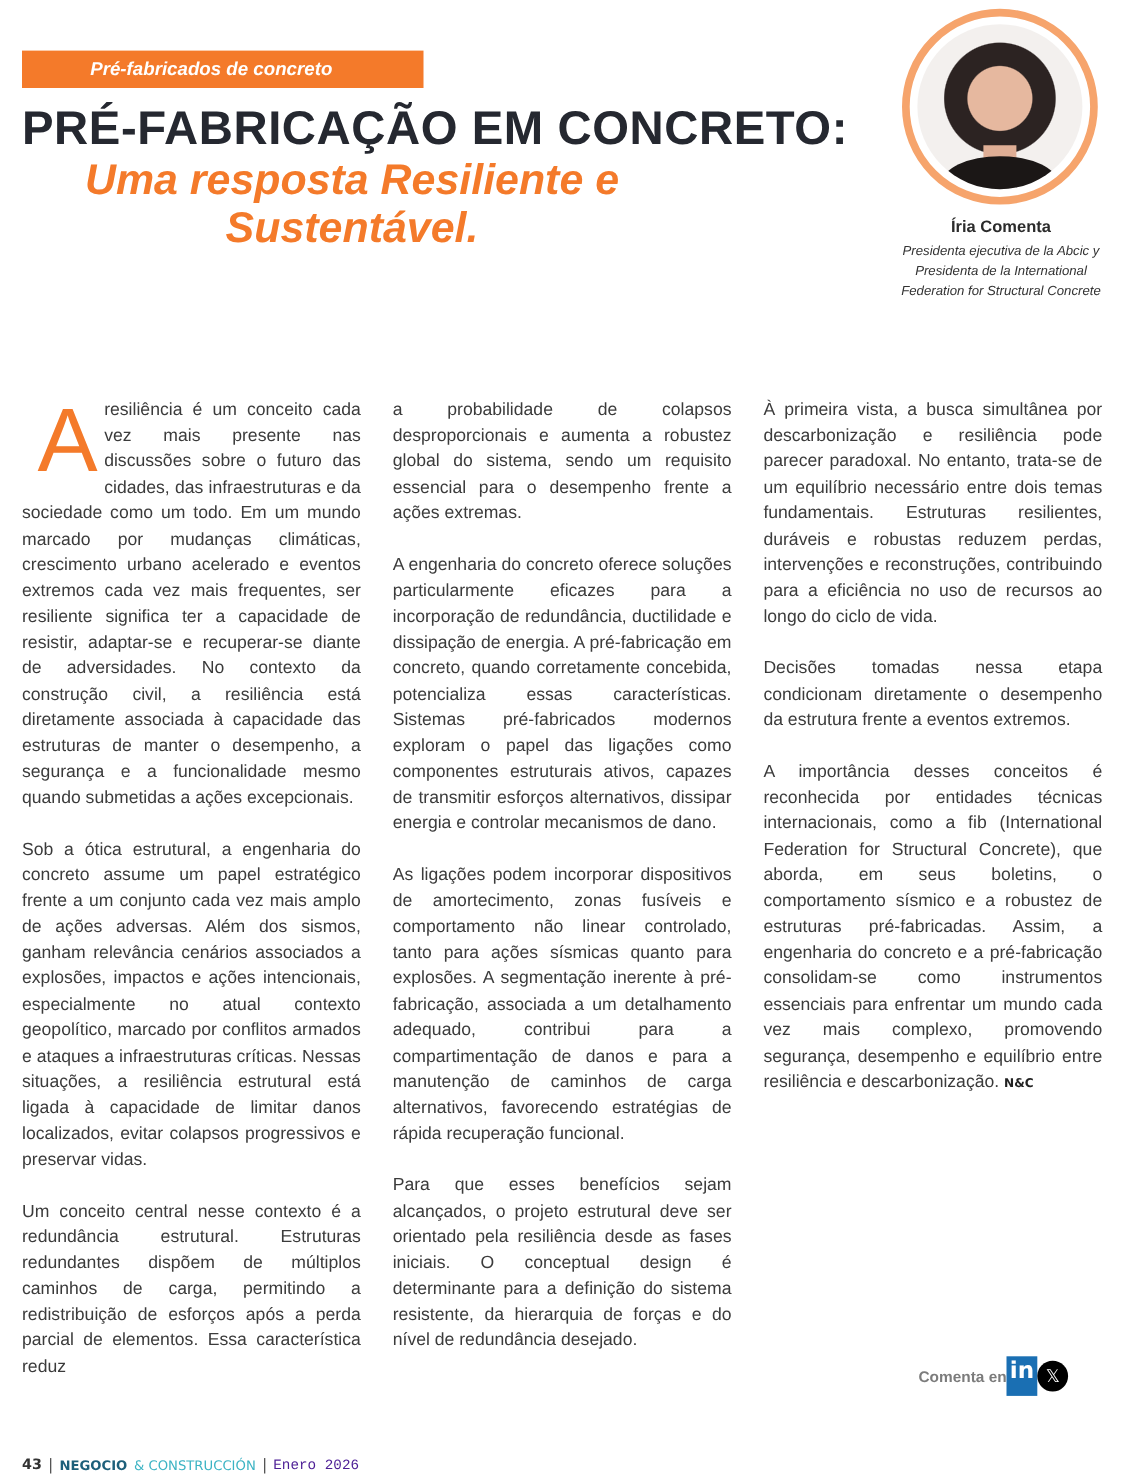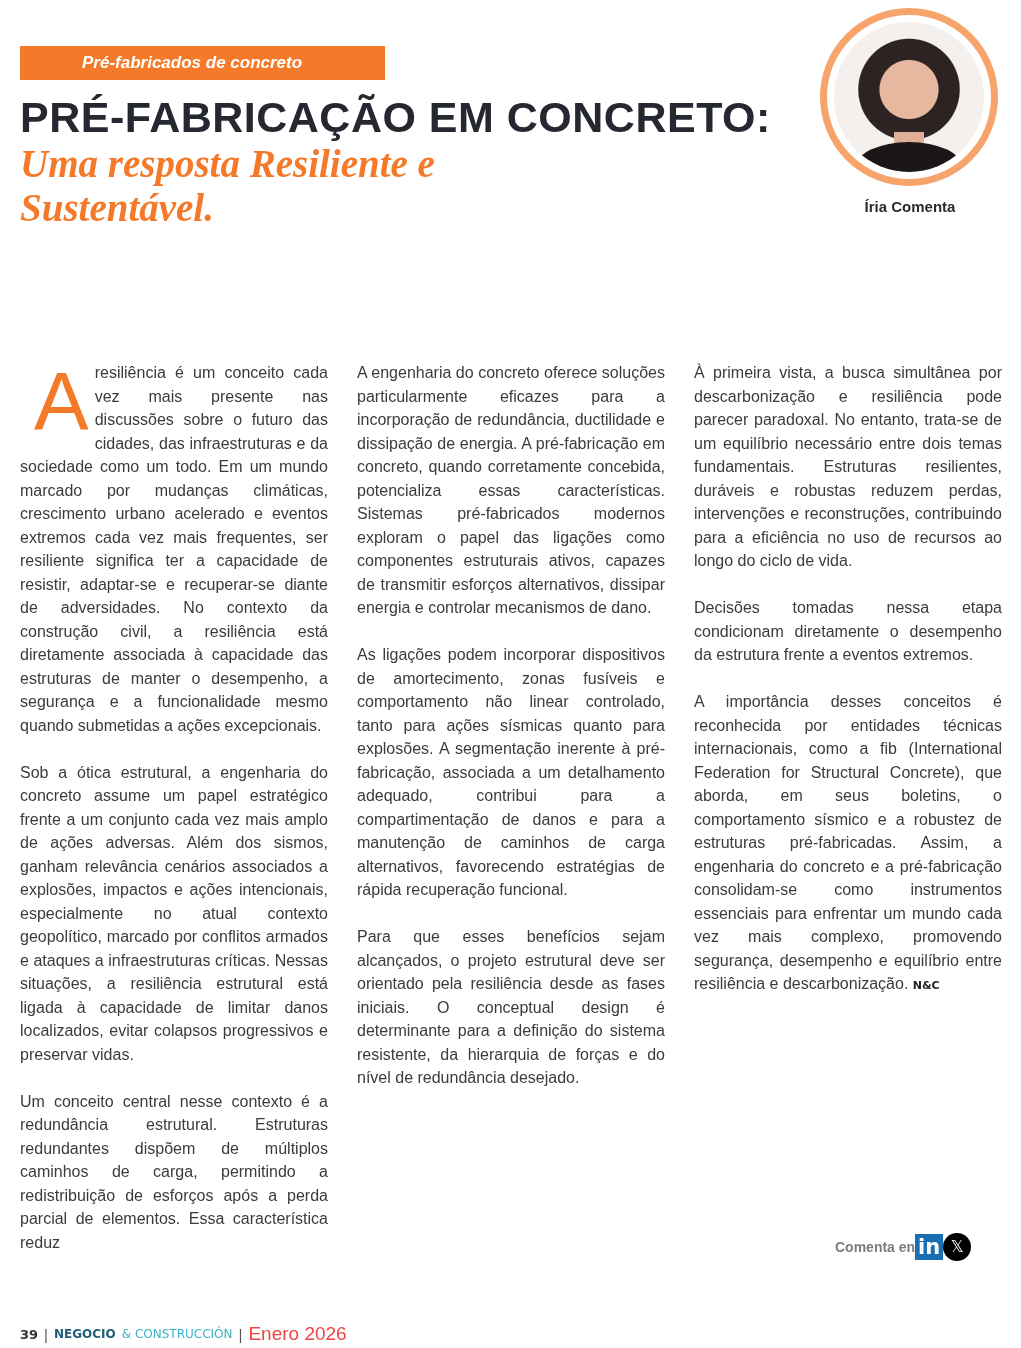--- a/index.html
+++ b/index.html
@@ -1,85 +1,87 @@
 <!DOCTYPE html>
 <html><head>
 <meta charset="utf-8">
 <style>
   html, body { margin: 0; padding: 0; background: #ffffff; }
   body { width: 1021px; height: 1348px; position: relative; overflow: hidden; font-family: "Liberation Sans", sans-serif; color: #3a3a3a; }
   .tag { position: absolute; left: 20px; top: 46px; width: 365px; height: 34px; background: #f47a2a; color: #fff; font-style: italic; font-weight: bold; font-size: 17px; line-height: 34px; box-sizing: border-box; padding-left: 62px; }
   .title { position: absolute; left: 20px; top: 96px; margin: 0; font-family: Liberation Sans, sans-serif; font-weight: bold; font-size: 43px; letter-spacing: 0.5px; color: #252830; line-height: 1; white-space: nowrap; }
-  .subtitle { position: absolute; left: 20px; top: 142px; width: 600px; margin: 0; font-family: Liberation Serif, serif; font-style: italic; font-weight: bold; font-size: 39px; line-height: 44px; color: #f47a2a; }
+  .subtitle { position: absolute; left: 20px; top: 142px; width: 600px; margin: 0; font-family: Liberation Sans, sans-serif; font-style: italic; font-weight: bold; font-size: 39px; line-height: 44px; color: #f47a2a; text-align: center; }
   .author { position: absolute; left: 810px; top: 0; width: 200px; text-align: center; }
   .avatar-wrap { position: relative; width: 200px; height: 200px; margin: 0 auto; }
   .ring { position: absolute; left: 10px; top: 8px; width: 178px; height: 178px; border-radius: 50%; border: 7px solid #f6a46c; box-sizing: border-box; }
   .photo { position: absolute; left: 24px; top: 22px; width: 150px; height: 150px; border-radius: 50%; background: radial-gradient(circle at 50% 45%, #e6b89f 0 26%, #2c2322 27% 45%, #f3f0ee 46%); overflow: hidden; }
   .photo .shoulders { position:absolute; left:22px; bottom:-20px; width:106px; height:50px; background:#1b1716; border-radius:50% 50% 0 0; }
   .photo .neck { position:absolute; left:60px; bottom:18px; width:30px; height:22px; background:#dfae95; border-radius: 0 0 12px 12px; }
   .author-name { font-weight: bold; font-size: 15px; color: #2b2b2b; margin-top: -2px; }
   .author-role { font-style: italic; font-size: 12px; line-height: 18px; color: #333; margin-top: 4px; }
   .col { position: absolute; top: 361px; width: 308px; font-size: 16px; line-height: 23.5px; text-align: justify; color: #3b3b3b; }
   .col p { margin: 0 0 23.5px 0; }
   .c1 { left: 20px; } .c2 { left: 357px; } .c3 { left: 694px; }
   .dropcap { float: left; font-size: 82px; line-height: 68px; color: #f47a2a; margin: 6px 6px 0 14px; font-family: "Liberation Sans", sans-serif; }
   .nc { font-family: "DejaVu Sans", sans-serif; font-weight: bold; font-size: 11px; color: #222; }
   .share { position: absolute; left: 835px; top: 1233px; display: flex; align-items: center; }
   .share-label { font-weight: bold; font-size: 14px; color: #7c7c7c; }
-  .li { width: 28px; height: 26px; background: #1a6fb3; color: #fff; font-weight: bold; font-size: 21px; line-height: 26px; text-align: center; font-family: "DejaVu Sans", sans-serif; }
+  .li { width: 28px; height: 36px; background: #1a6fb3; color: #fff; font-weight: bold; font-size: 21px; line-height: 26px; text-align: center; font-family: "DejaVu Sans", sans-serif; }
   .x { width: 28px; height: 28px; border-radius: 50%; background: #000; color: #fff; font-size: 16px; line-height: 28px; text-align: center; font-family: "DejaVu Sans", sans-serif; }
   .footer { position: absolute; left: 20px; top: 1323px; font-size: 13px; display: flex; align-items: center; gap: 6px; }
   .pg { font-family: "DejaVu Sans", sans-serif; font-weight: bold; color: #333; font-size: 13px; }
   .sep { color: #555; font-size: 15px; }
   .brand1 { font-family: "DejaVu Sans", sans-serif; font-weight: bold; color: #1d5f7a; font-size: 12px; }
   .brand2 { font-family: "DejaVu Sans", sans-serif; font-weight: normal; color: #3bb3c3; font-size: 12px; }
-  .date { color: #ef4444; font-size: 19px; }
+  .date { color: #4c1d95; font-size: 13px; font-family: Liberation Mono, monospace; }
 </style>
 </head>
 <body>
 
 <div class="tag">Pré-fabricados de concreto</div>
 <h1 class="title">PRÉ-FABRICAÇÃO EM CONCRETO:</h1>
 <h2 class="subtitle">Uma resposta Resiliente e Sustentável.</h2>
 
 <div class="author">
   <div class="avatar-wrap">
     <div class="ring"></div>
     <div class="photo">
       <div class="neck"></div>
       <div class="shoulders"></div>
     </div>
   </div>
   <div class="author-name">Íria Comenta</div>
+  <div class="author-role">Presidenta ejecutiva de la Abcic y Presidenta de la International Federation for Structural Concrete</div>
 </div>
 
 <div class="col c1">
   <p><span class="dropcap">A</span><span>resiliência é um conceito cada vez mais presente nas discussões sobre o futuro das cidades, das infraestruturas e da sociedade como um todo. Em um mundo marcado por mudanças climáticas, crescimento urbano acelerado e eventos extremos cada vez mais frequentes, ser resiliente significa ter a capacidade de resistir, adaptar-se e recuperar-se diante de adversidades. No contexto da construção civil, a resiliência está diretamente associada à capacidade das estruturas de manter o desempenho, a segurança e a funcionalidade mesmo quando submetidas a ações excepcionais.</span></p>
   <p>Sob a ótica estrutural, a engenharia do concreto assume um papel estratégico frente a um conjunto cada vez mais amplo de ações adversas. Além dos sismos, ganham relevância cenários associados a explosões, impactos e ações intencionais, especialmente no atual contexto geopolítico, marcado por conflitos armados e ataques a infraestruturas críticas. Nessas situações, a resiliência estrutural está ligada à capacidade de limitar danos localizados, evitar colapsos progressivos e preservar vidas.</p>
   <p>Um conceito central nesse contexto é a redundância estrutural. Estruturas redundantes dispõem de múltiplos caminhos de carga, permitindo a redistribuição de esforços após a perda parcial de elementos. Essa característica reduz</p>
 </div>
 
 <div class="col c2">
+  <p>a probabilidade de colapsos desproporcionais e aumenta a robustez global do sistema, sendo um requisito essencial para o desempenho frente a ações extremas.</p>
   <p>A engenharia do concreto oferece soluções particularmente eficazes para a incorporação de redundância, ductilidade e dissipação de energia. A pré-fabricação em concreto, quando corretamente concebida, potencializa essas características. Sistemas pré-fabricados modernos exploram o papel das ligações como componentes estruturais ativos, capazes de transmitir esforços alternativos, dissipar energia e controlar mecanismos de dano.</p>
   <p>As ligações podem incorporar dispositivos de amortecimento, zonas fusíveis e comportamento não linear controlado, tanto para ações sísmicas quanto para explosões. A segmentação inerente à pré-fabricação, associada a um detalhamento adequado, contribui para a compartimentação de danos e para a manutenção de caminhos de carga alternativos, favorecendo estratégias de rápida recuperação funcional.</p>
   <p>Para que esses benefícios sejam alcançados, o projeto estrutural deve ser orientado pela resiliência desde as fases iniciais. O conceptual design é determinante para a definição do sistema resistente, da hierarquia de forças e do nível de redundância desejado.</p>
 </div>
 
 <div class="col c3">
   <p>À primeira vista, a busca simultânea por descarbonização e resiliência pode parecer paradoxal. No entanto, trata-se de um equilíbrio necessário entre dois temas fundamentais. Estruturas resilientes, duráveis e robustas reduzem perdas, intervenções e reconstruções, contribuindo para a eficiência no uso de recursos ao longo do ciclo de vida.</p>
   <p>Decisões tomadas nessa etapa condicionam diretamente o desempenho da estrutura frente a eventos extremos.</p>
   <p><span>A importância desses conceitos é reconhecida por entidades técnicas internacionais, como a fib (International Federation for Structural Concrete), que aborda, em seus boletins, o comportamento sísmico e a robustez de estruturas pré-fabricadas. Assim, a engenharia do concreto e a pré-fabricação consolidam-se como instrumentos essenciais para enfrentar um mundo cada vez mais complexo, promovendo segurança, desempenho e equilíbrio entre resiliência e descarbonização.</span> <span class="nc">N&amp;C</span></p>
 </div>
 
 <div class="share">
   <span class="share-label">Comenta en</span>
   <span class="li">in</span>
   <span class="x">𝕏</span>
 </div>
 
 <div class="footer">
-  <span class="pg">39</span>
+  <span class="pg">43</span>
   <span class="sep">|</span>
   <span class="brand1">NEGOCIO</span>
   <span class="brand2">&amp; CONSTRUCCIÓN</span>
   <span class="sep">|</span>
   <span class="date">Enero 2026</span>
 </div>
 
 </body></html>

